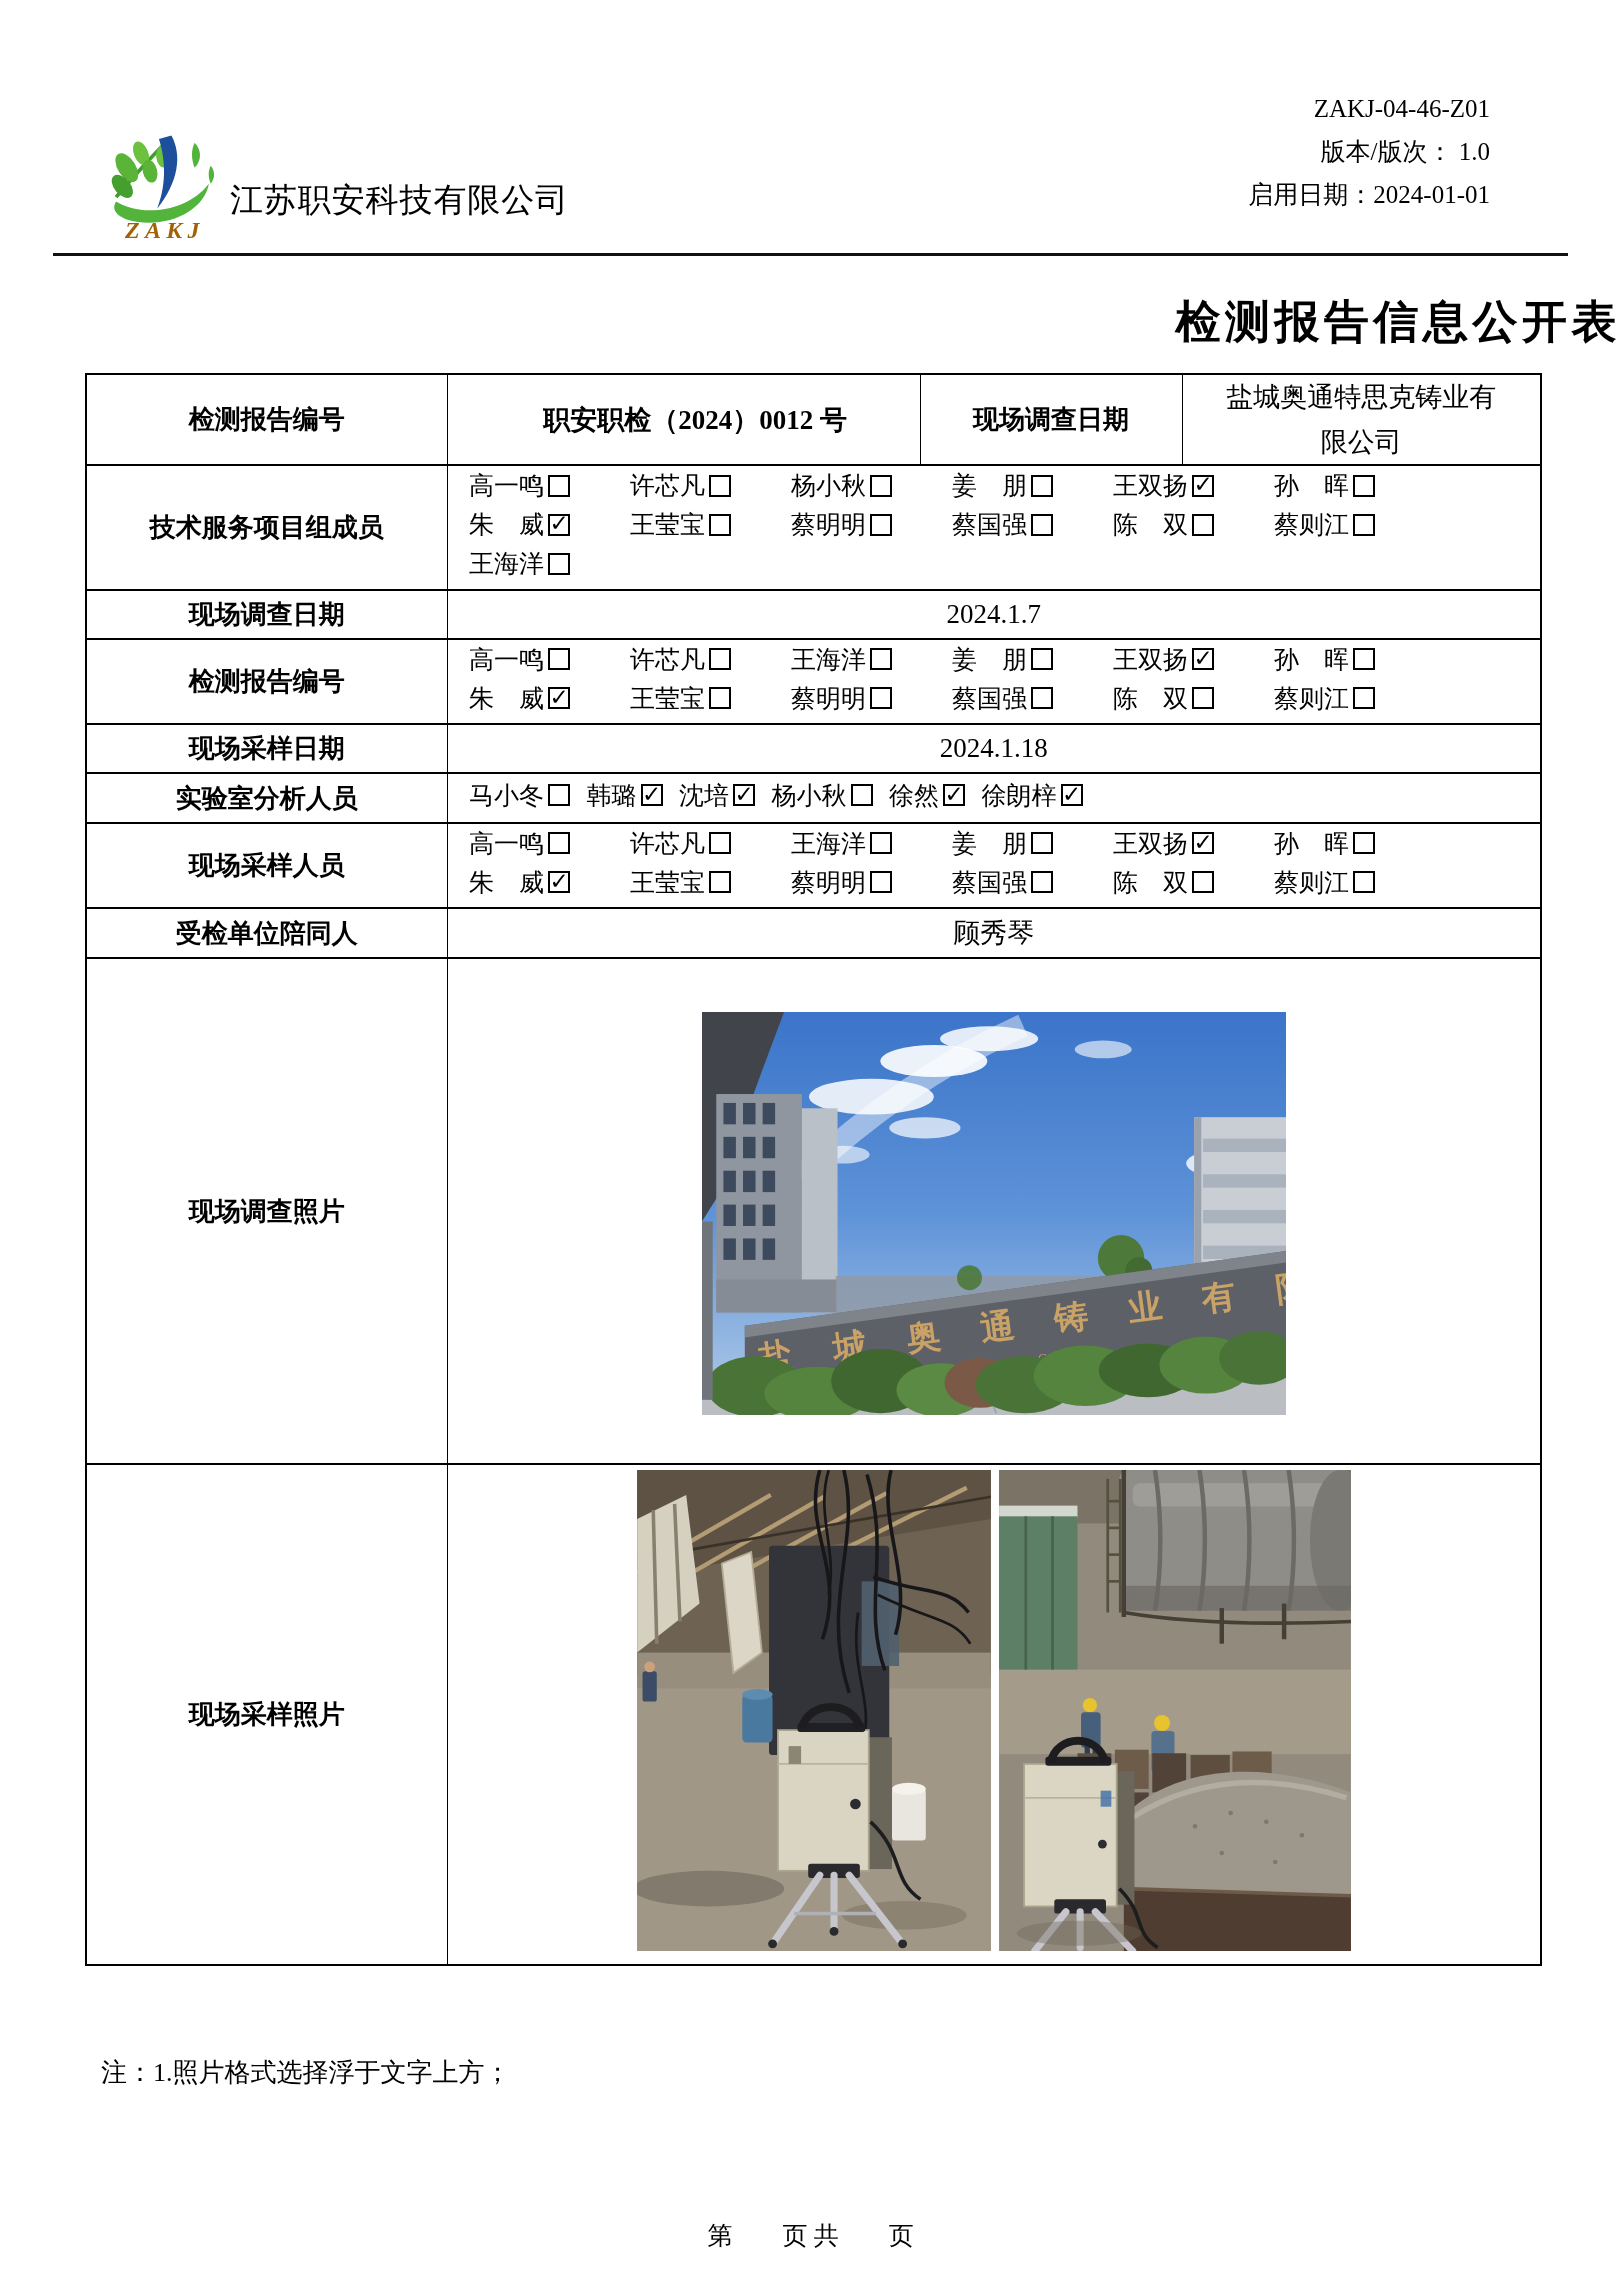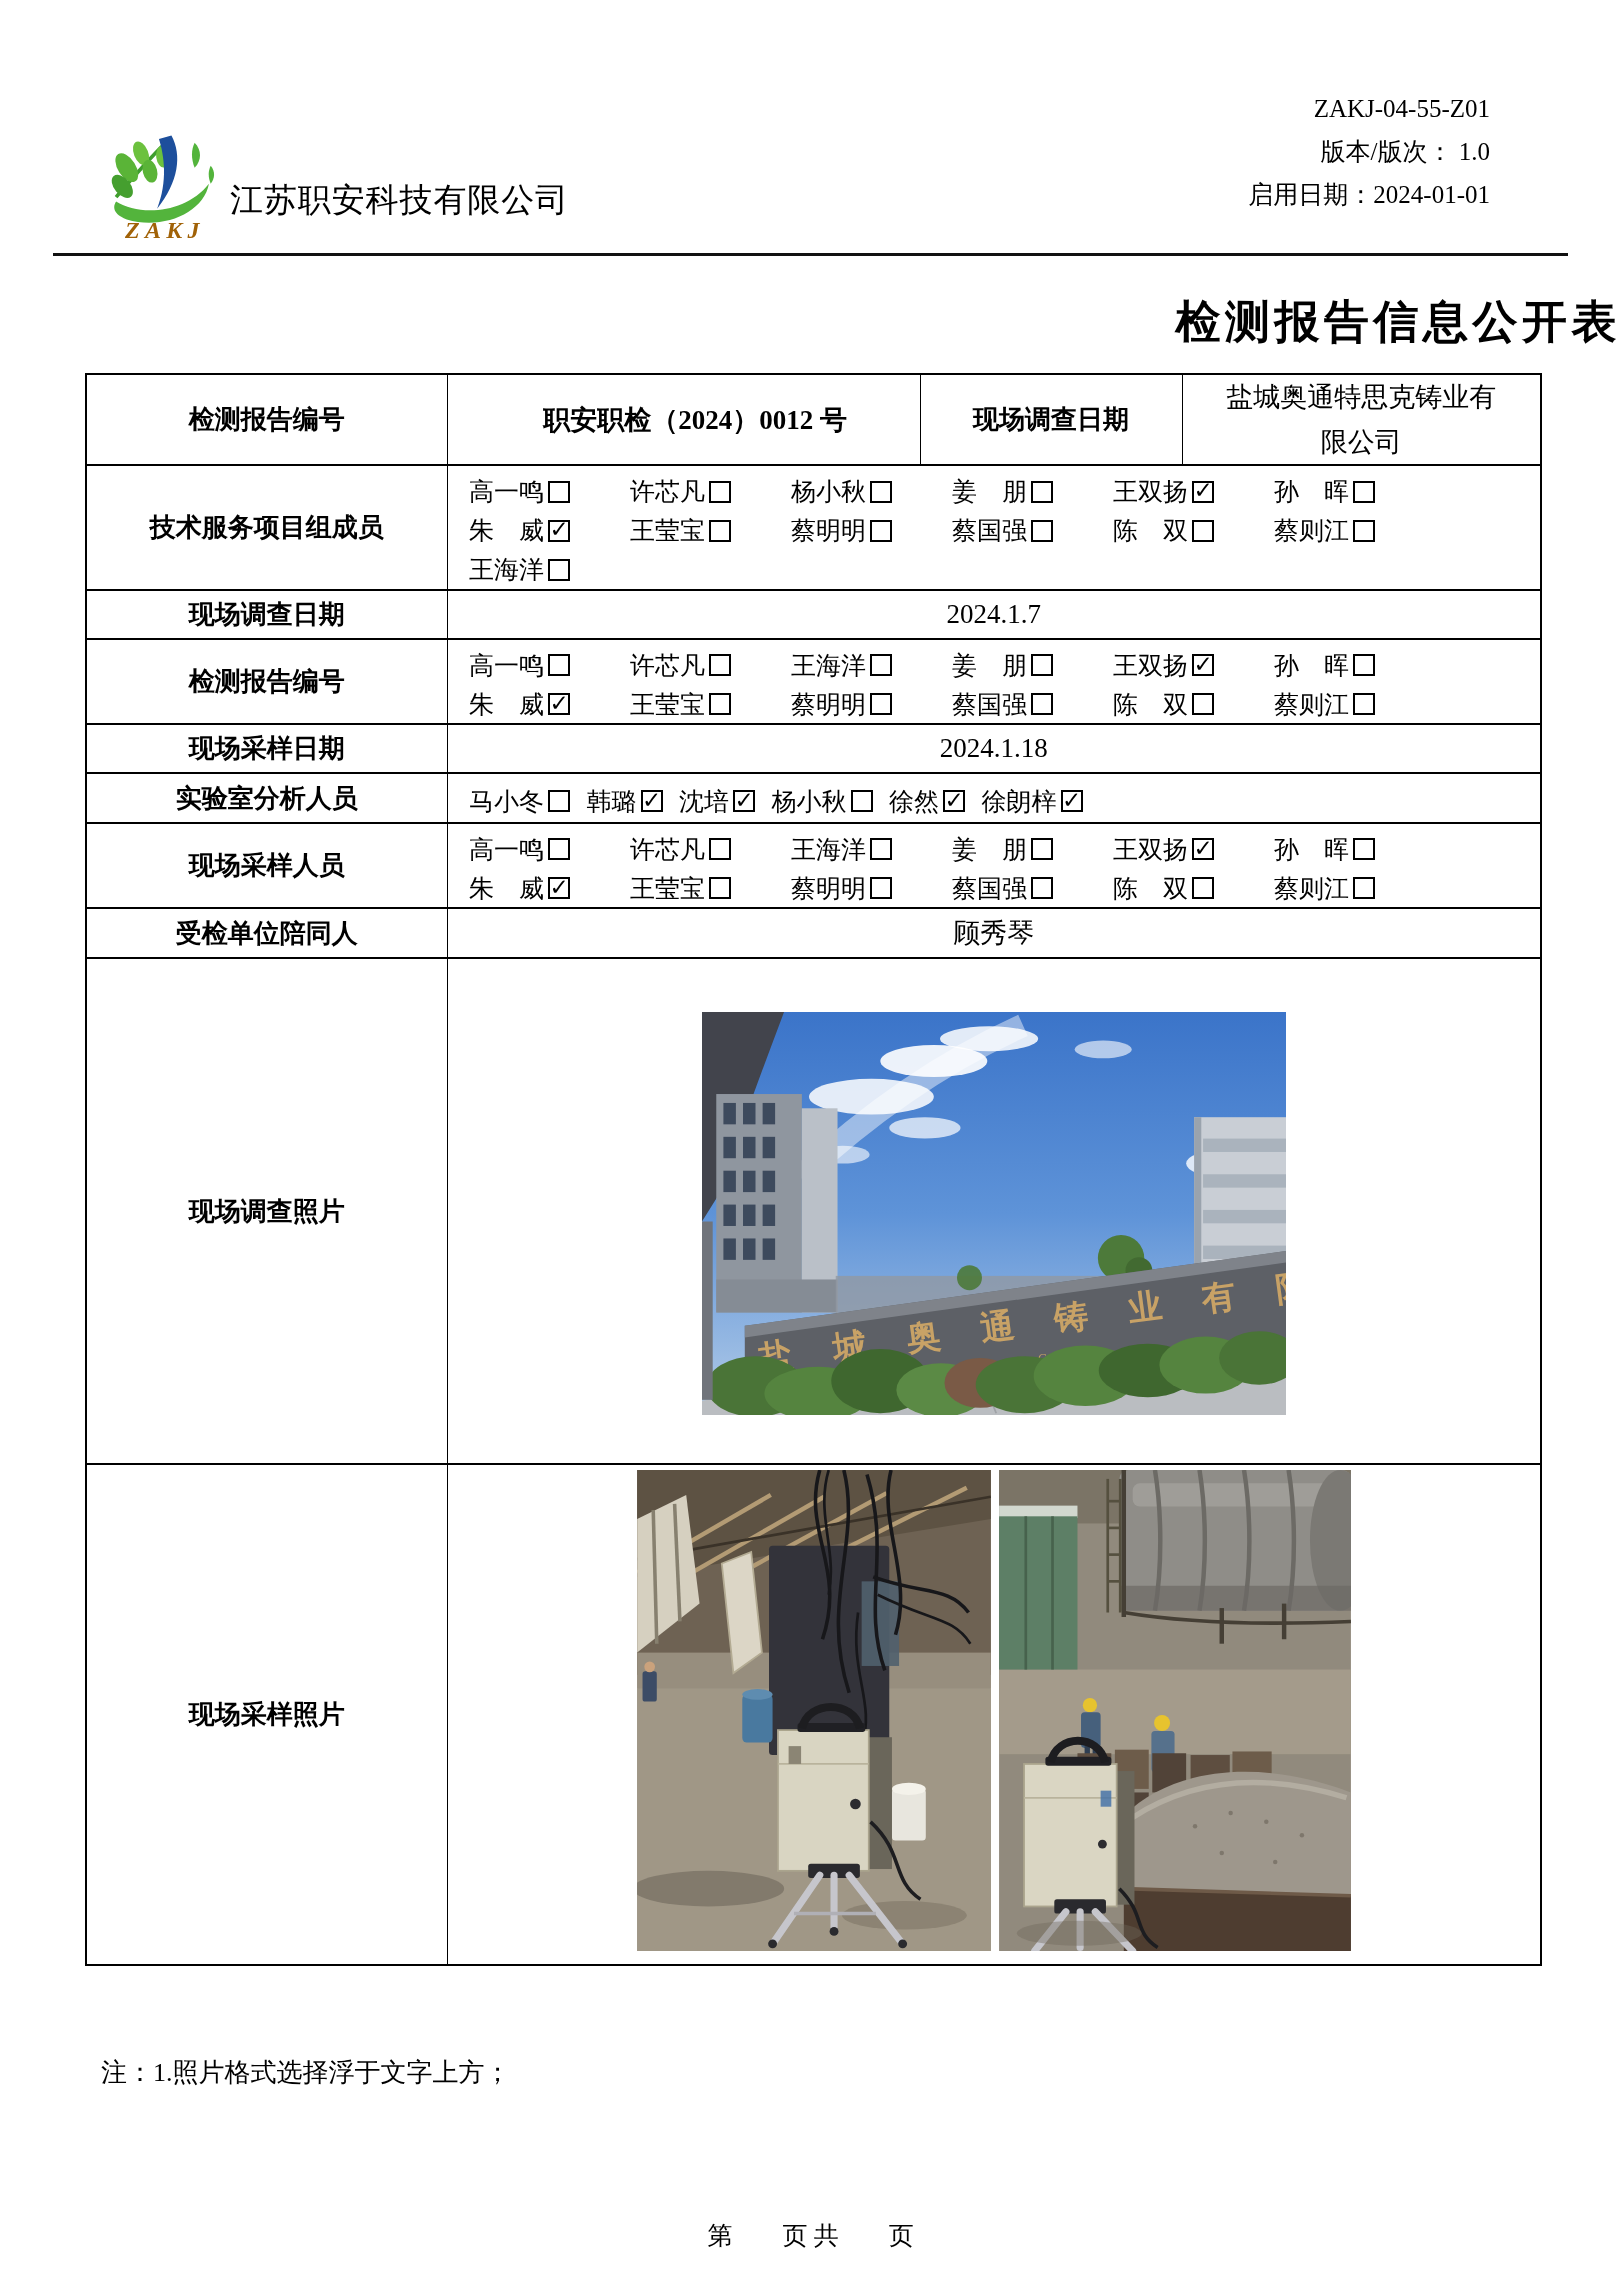--- a/index.html
+++ b/index.html
@@ -21,21 +21,21 @@
   table.main td{border:1.8px solid #000;border-top-width:2.7px;border-bottom-width:2.7px;
                 padding:0;overflow:hidden;}
   td.lbl{font-weight:bold;text-align:center;font-size:26px;}
   td.val{font-size:27px;text-align:center;}
   .val-left{text-align:left;padding-left:23px !important;font-weight:bold;}
   .val-bold{font-weight:bold;}
   .org-name{font-size:24px;line-height:1.65;padding:0 41px !important;font-weight:normal;}
   .contact{font-size:30px;font-weight:bold;letter-spacing:12.5px;text-indent:12.5px;}
   .date-cell{font-size:27px;text-align:center;}
   .members{padding-left:21.4px !important;vertical-align:middle;}
-  .member-line{display:flex;align-items:flex-end;height:39px;}
+  .member-line{display:flex;align-items:flex-start;height:39px;}
   .member{display:flex;align-items:center;width:161px;font-size:25px;flex:none;}
   .lab .member{width:auto;margin-right:16px;}
   .member-name{white-space:pre;}
   .cb{display:inline-block;width:18px;height:18px;border:2.7px solid #000;margin-left:4.5px;
       position:relative;flex:none;}
   .cb.checked::after{content:"\2713";position:absolute;left:-0.9px;top:-5.3px;font-size:23px;
       font-weight:bold;font-family:"DejaVu Sans",sans-serif;}
   .photocell{vertical-align:top;}
   .pwrap{display:flex;justify-content:center;}
   .pwrap.survey{margin-top:53px;}
@@ -57,21 +57,21 @@
     <ellipse cx="56" cy="46" rx="8" ry="13" fill="#5ab437" transform="rotate(-14 56 46)"></ellipse>
     <ellipse cx="70" cy="30" rx="7" ry="12" fill="#6cc13e" transform="rotate(-8 70 30)"></ellipse>
     <path d="M80,6 C92,28 88,58 64,88 C76,58 72,28 66,10 Z" fill="#1d4f9c"></path>
     <path d="M18,80 C45,97 96,93 122,60 C116,93 70,112 30,100 C17,95 13,88 18,80 Z" fill="#53b43c"></path>
     <path d="M106,14 C114,22 114,34 106,42 C102,32 102,22 106,14 Z" fill="#53b43c"></path>
     <path d="M124,40 C129,46 129,54 124,60 C121,53 121,46 124,40 Z" fill="#53b43c"></path>
   </svg>
   <div class="zakj">ZAKJ</div>
   <div class="company">江苏职安科技有限公司</div>
   <div class="doc-meta">
-    <div>ZAKJ-04-55-Z01</div>
+    <div>ZAKJ-04-46-Z01</div>
     <div>版本/版次：  1.0</div>
     <div>启用日期：2024-01-01</div>
   </div>
   <div class="rule"></div>
 
   <div class="title">检测报告信息公开表</div>
 
   <table class="main">
     <colgroup>
         <col style="width:361px">

